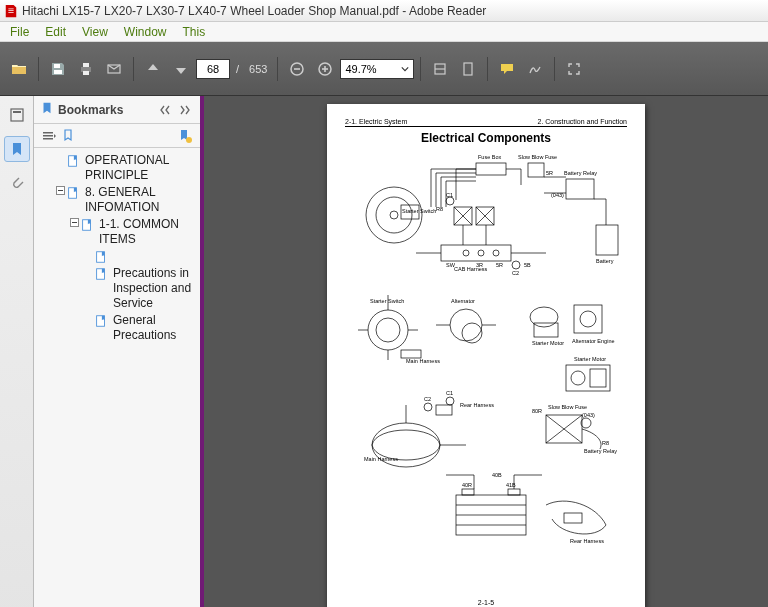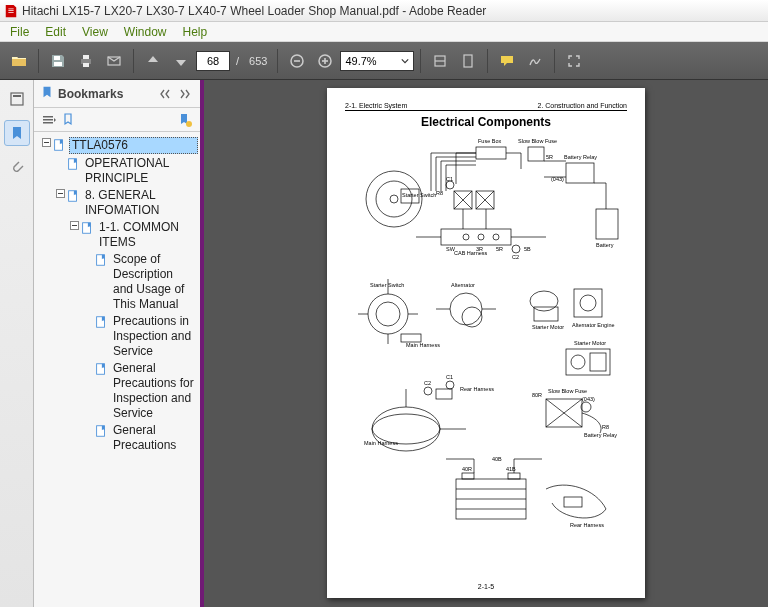--- a/index.html
+++ b/index.html
@@ -8,21 +8,21 @@
 
 .titlebar { height: 22px; background: linear-gradient(#fff,#eaeaea); display: flex; align-items: center; padding: 0 4px; border-bottom: 1px solid #ccc; text-align: center; }
 .titlebar-icon { width: 14px; height: 14px; margin-right: 4px; display:flex;align-items:center;justify-content:center;}
 .titlebar-text { font-size: 12px; color: #333; white-space: nowrap; }
 
 
 .menubar { height: 20px; background: #f7f7f7; display: flex; align-items: center; padding: 0 2px; border-bottom: 1px solid #d8d8d8; }
 .menuitem { padding: 2px 8px; font-size: 12px; color: #4d7c0f; cursor: default; }
 
 
-.toolbar { height: 38px; background: linear-gradient(#6a6a6a,#575757); display: flex; align-items: center; padding: 0 6px; gap: 2px; border-bottom: 1px solid #333; }
+.toolbar { height: 54px; background: linear-gradient(#6a6a6a,#575757); display: flex; align-items: center; padding: 0 6px; gap: 2px; border-bottom: 1px solid #333; }
 .tbtn { width: 26px; height: 26px; border-radius: 3px; display:flex; align-items:center; justify-content:center; cursor: pointer; color:#ddd; }
 .tbtn svg { width: 16px; height: 16px; }
 .tsep { width: 1px; height: 24px; background: #444; margin: 0 4px; }
 .page-input { width: 34px; height: 20px; text-align: center; font-size: 11px; border: 1px solid #333; background: #fff; }
 .page-total { color: #ddd; font-size: 11px; margin: 0 4px; }
 .zoom-sel { height: 20px; font-size: 11px; border: 1px solid #333; background: #fff; display:flex;align-items:center;padding:0 2px;gap:20px;}
 .zoom-sel span{padding:0 2px;}
 .zoom-sel .dd{width:12px;display:flex;align-items:center;justify-content:center;}
 
 
@@ -76,21 +76,21 @@
       </svg>
   </span>
   <span class="titlebar-text">Hitachi LX15-7 LX20-7 LX30-7 LX40-7 Wheel Loader Shop Manual.pdf - Adobe Reader</span>
 </div>
 
 <div class="menubar">
   <span class="menuitem">File</span>
   <span class="menuitem">Edit</span>
   <span class="menuitem">View</span>
   <span class="menuitem">Window</span>
-  <span class="menuitem">Help</span>
+  <span class="menuitem">This</span>
 </div>
 
 <div class="toolbar">
   <div class="tbtn">
       <svg viewBox="0 0 16 16">
         <path fill="#e8c060" d="M1 4h5l1 1h8v8H1z"></path>
         <path fill="#fff4c0" d="M1 4h5l1 1h8v1H1z"></path>
       </svg>
     </div>
   <div class="tsep"></div>
@@ -241,33 +241,20 @@
       </div>
       <span class="pti">
           <svg width="14" height="14" viewBox="0 0 14 14">
             <path d="M3 1h6v10l-3-2-3 2z" fill="#4a90d9"></path>
             <circle cx="11" cy="11" r="3" fill="#f0c040"></circle>
           </svg>
         </span>
     </div>
 
     <div class="tree" id="tree">
-        <div class="tree-item ind0">
-          <span class="tw">
-            <svg viewBox="0 0 9 9">
-              <rect x="0.5" y="0.5" width="8" height="8" fill="#fff" stroke="#888"></rect>
-              <rect x="2" y="4" width="5" height="1" fill="#444"></rect>
-            </svg>
-          </span>
-          <span class="bk-icon"><svg width="14" height="14" viewBox="0 0 16 16">
-              <rect x="3" y="2" width="9" height="12" fill="#fff" stroke="#4a90d9" stroke-width="1"></rect>
-              <path d="M9 2h3v5l-1.5-1L9 7z" fill="#4a90d9"></path>
-            </svg></span>
-          <span class="bk-label sel">TTLA0576</span>
-        </div>
         <div class="tree-item ind1">
           <span class="tw"></span>
           <span class="bk-icon"><svg width="14" height="14" viewBox="0 0 16 16">
               <rect x="3" y="2" width="9" height="12" fill="#fff" stroke="#4a90d9" stroke-width="1"></rect>
               <path d="M9 2h3v5l-1.5-1L9 7z" fill="#4a90d9"></path>
             </svg></span>
           <span class="bk-label">OPERATIONAL PRINCIPLE</span>
         </div>
         <div class="tree-item ind1">
           <span class="tw">
@@ -294,37 +281,28 @@
               <path d="M9 2h3v5l-1.5-1L9 7z" fill="#4a90d9"></path>
             </svg></span>
           <span class="bk-label">1-1. COMMON ITEMS</span>
         </div>
         <div class="tree-item ind3">
           <span class="tw"></span>
           <span class="bk-icon"><svg width="14" height="14" viewBox="0 0 16 16">
               <rect x="3" y="2" width="9" height="12" fill="#fff" stroke="#4a90d9" stroke-width="1"></rect>
               <path d="M9 2h3v5l-1.5-1L9 7z" fill="#4a90d9"></path>
             </svg></span>
-          <span class="bk-label">Scope of Description and Usage of This Manual</span>
         </div>
         <div class="tree-item ind3">
           <span class="tw"></span>
           <span class="bk-icon"><svg width="14" height="14" viewBox="0 0 16 16">
               <rect x="3" y="2" width="9" height="12" fill="#fff" stroke="#4a90d9" stroke-width="1"></rect>
               <path d="M9 2h3v5l-1.5-1L9 7z" fill="#4a90d9"></path>
             </svg></span>
           <span class="bk-label">Precautions in Inspection and Service</span>
-        </div>
-        <div class="tree-item ind3">
-          <span class="tw"></span>
-          <span class="bk-icon"><svg width="14" height="14" viewBox="0 0 16 16">
-              <rect x="3" y="2" width="9" height="12" fill="#fff" stroke="#4a90d9" stroke-width="1"></rect>
-              <path d="M9 2h3v5l-1.5-1L9 7z" fill="#4a90d9"></path>
-            </svg></span>
-          <span class="bk-label">General Precautions for Inspection and Service</span>
         </div>
         <div class="tree-item ind3">
           <span class="tw"></span>
           <span class="bk-icon"><svg width="14" height="14" viewBox="0 0 16 16">
               <rect x="3" y="2" width="9" height="12" fill="#fff" stroke="#4a90d9" stroke-width="1"></rect>
               <path d="M9 2h3v5l-1.5-1L9 7z" fill="#4a90d9"></path>
             </svg></span>
           <span class="bk-label">General Precautions</span>
         </div>
       </div>

